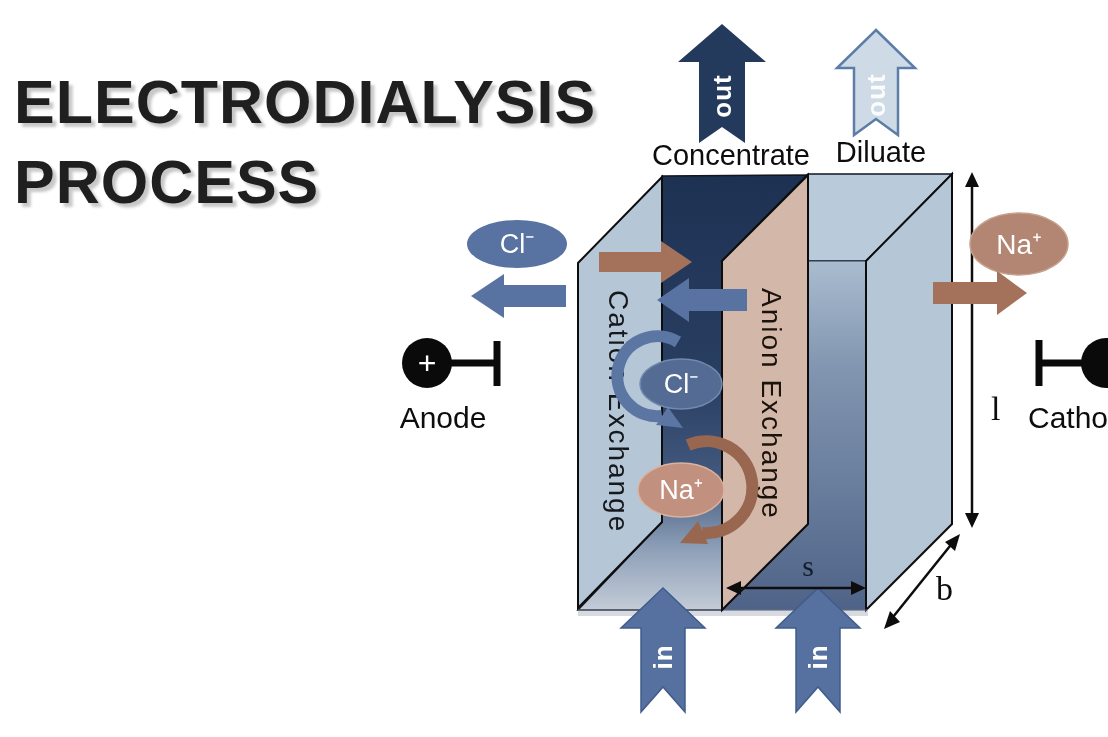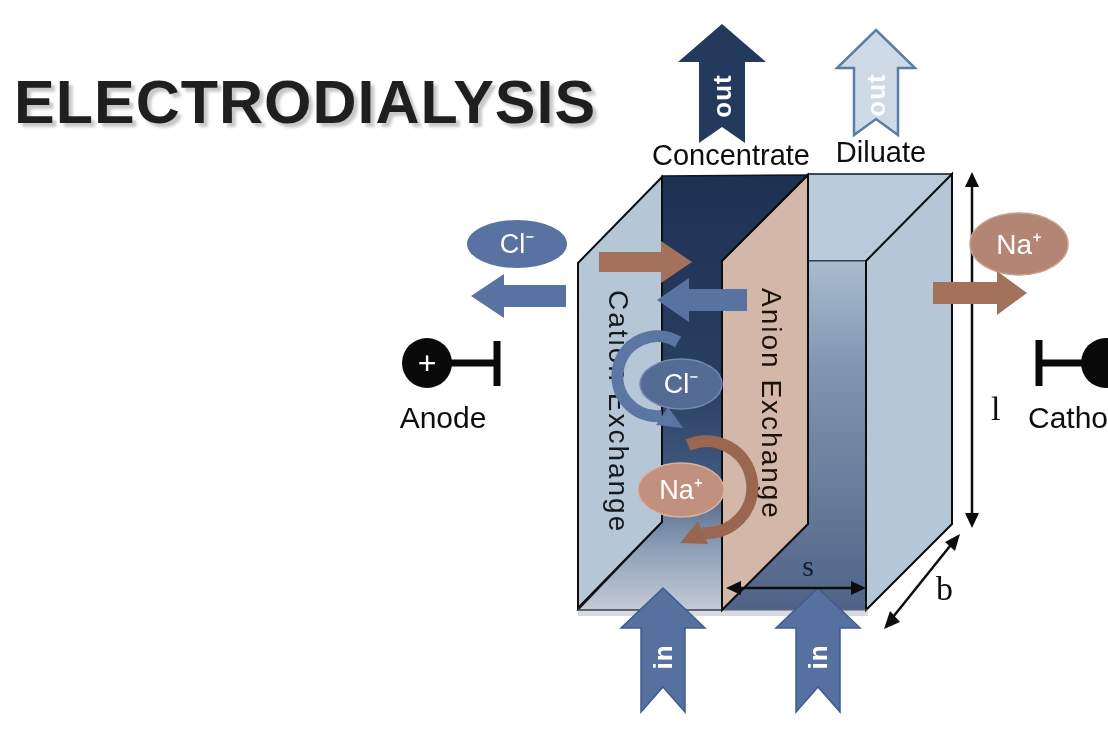--- a/index.html
+++ b/index.html
@@ -18,20 +18,21 @@
   svg text{font-family:"Liberation Sans",sans-serif;}
   svg text.serif{font-family:"Liberation Serif",serif;}
 </style>
 </head>
 <body>
 
 <div class="stage">
 
   <div class="title-block">
     <span class="title-line">ELECTRODIALYSIS</span>
+    <span class="title-line">PROCESS</span>
   </div>
 
   <svg width="1108" height="737" viewBox="0 0 1108 737">
     <defs>
       <linearGradient id="concGrad" gradientUnits="userSpaceOnUse" x1="0" y1="176" x2="0" y2="610">
         <stop offset="0" stop-color="#1d3153"></stop>
         <stop offset="0.48" stop-color="#293f62"></stop>
         <stop offset="0.70" stop-color="#43597e"></stop>
         <stop offset="0.86" stop-color="#8ea0b8"></stop>
         <stop offset="1" stop-color="#c3ccd7"></stop>

